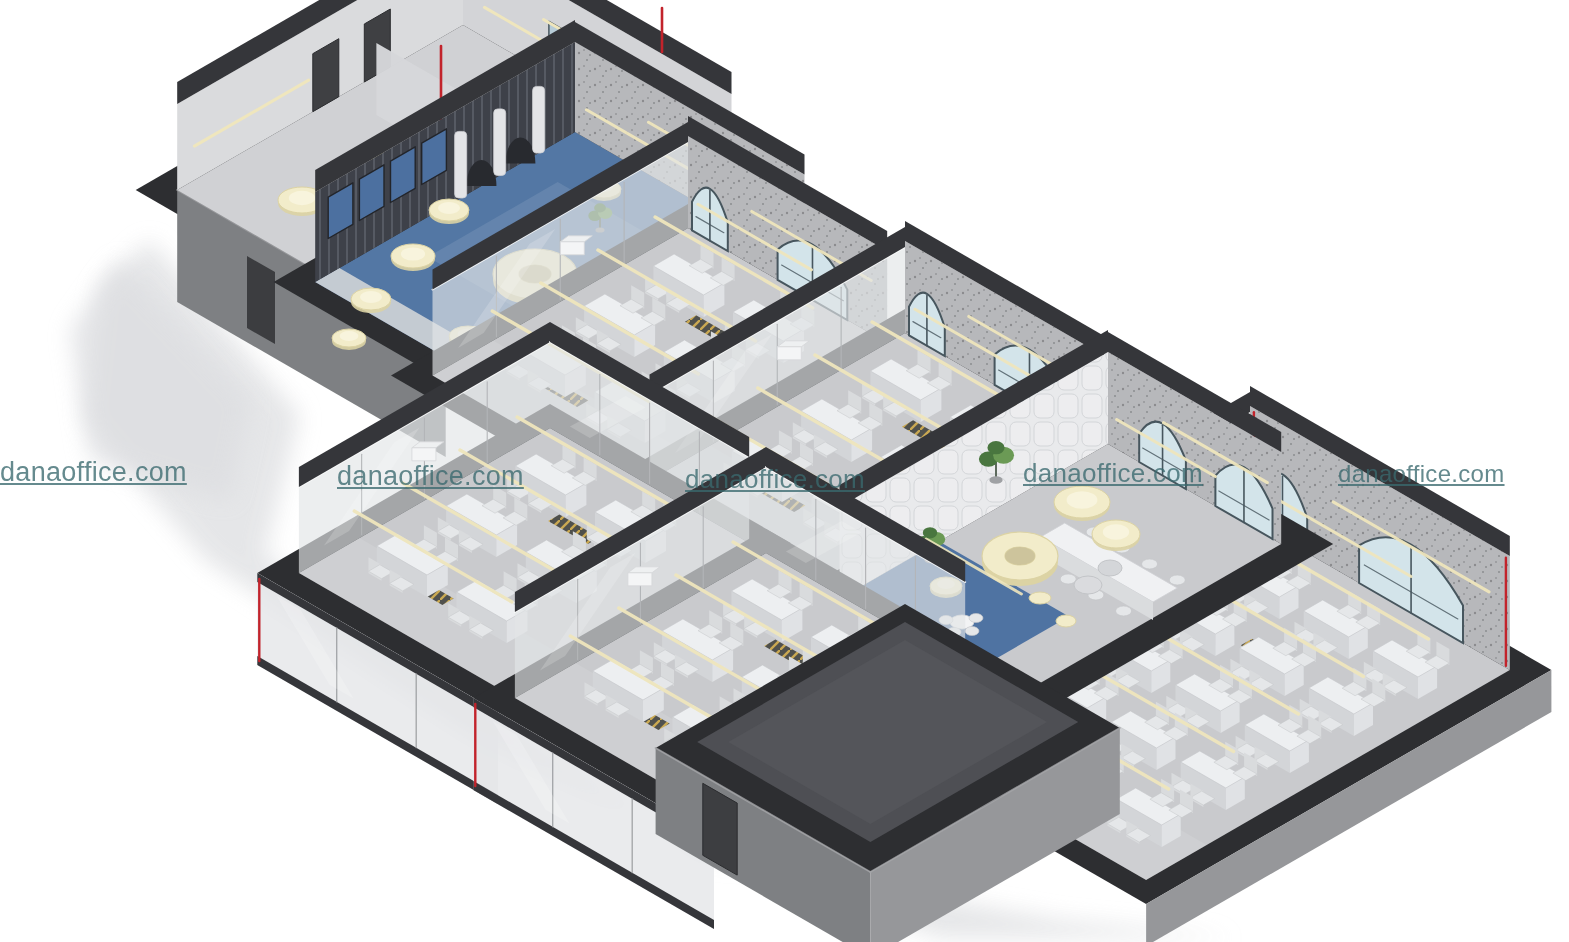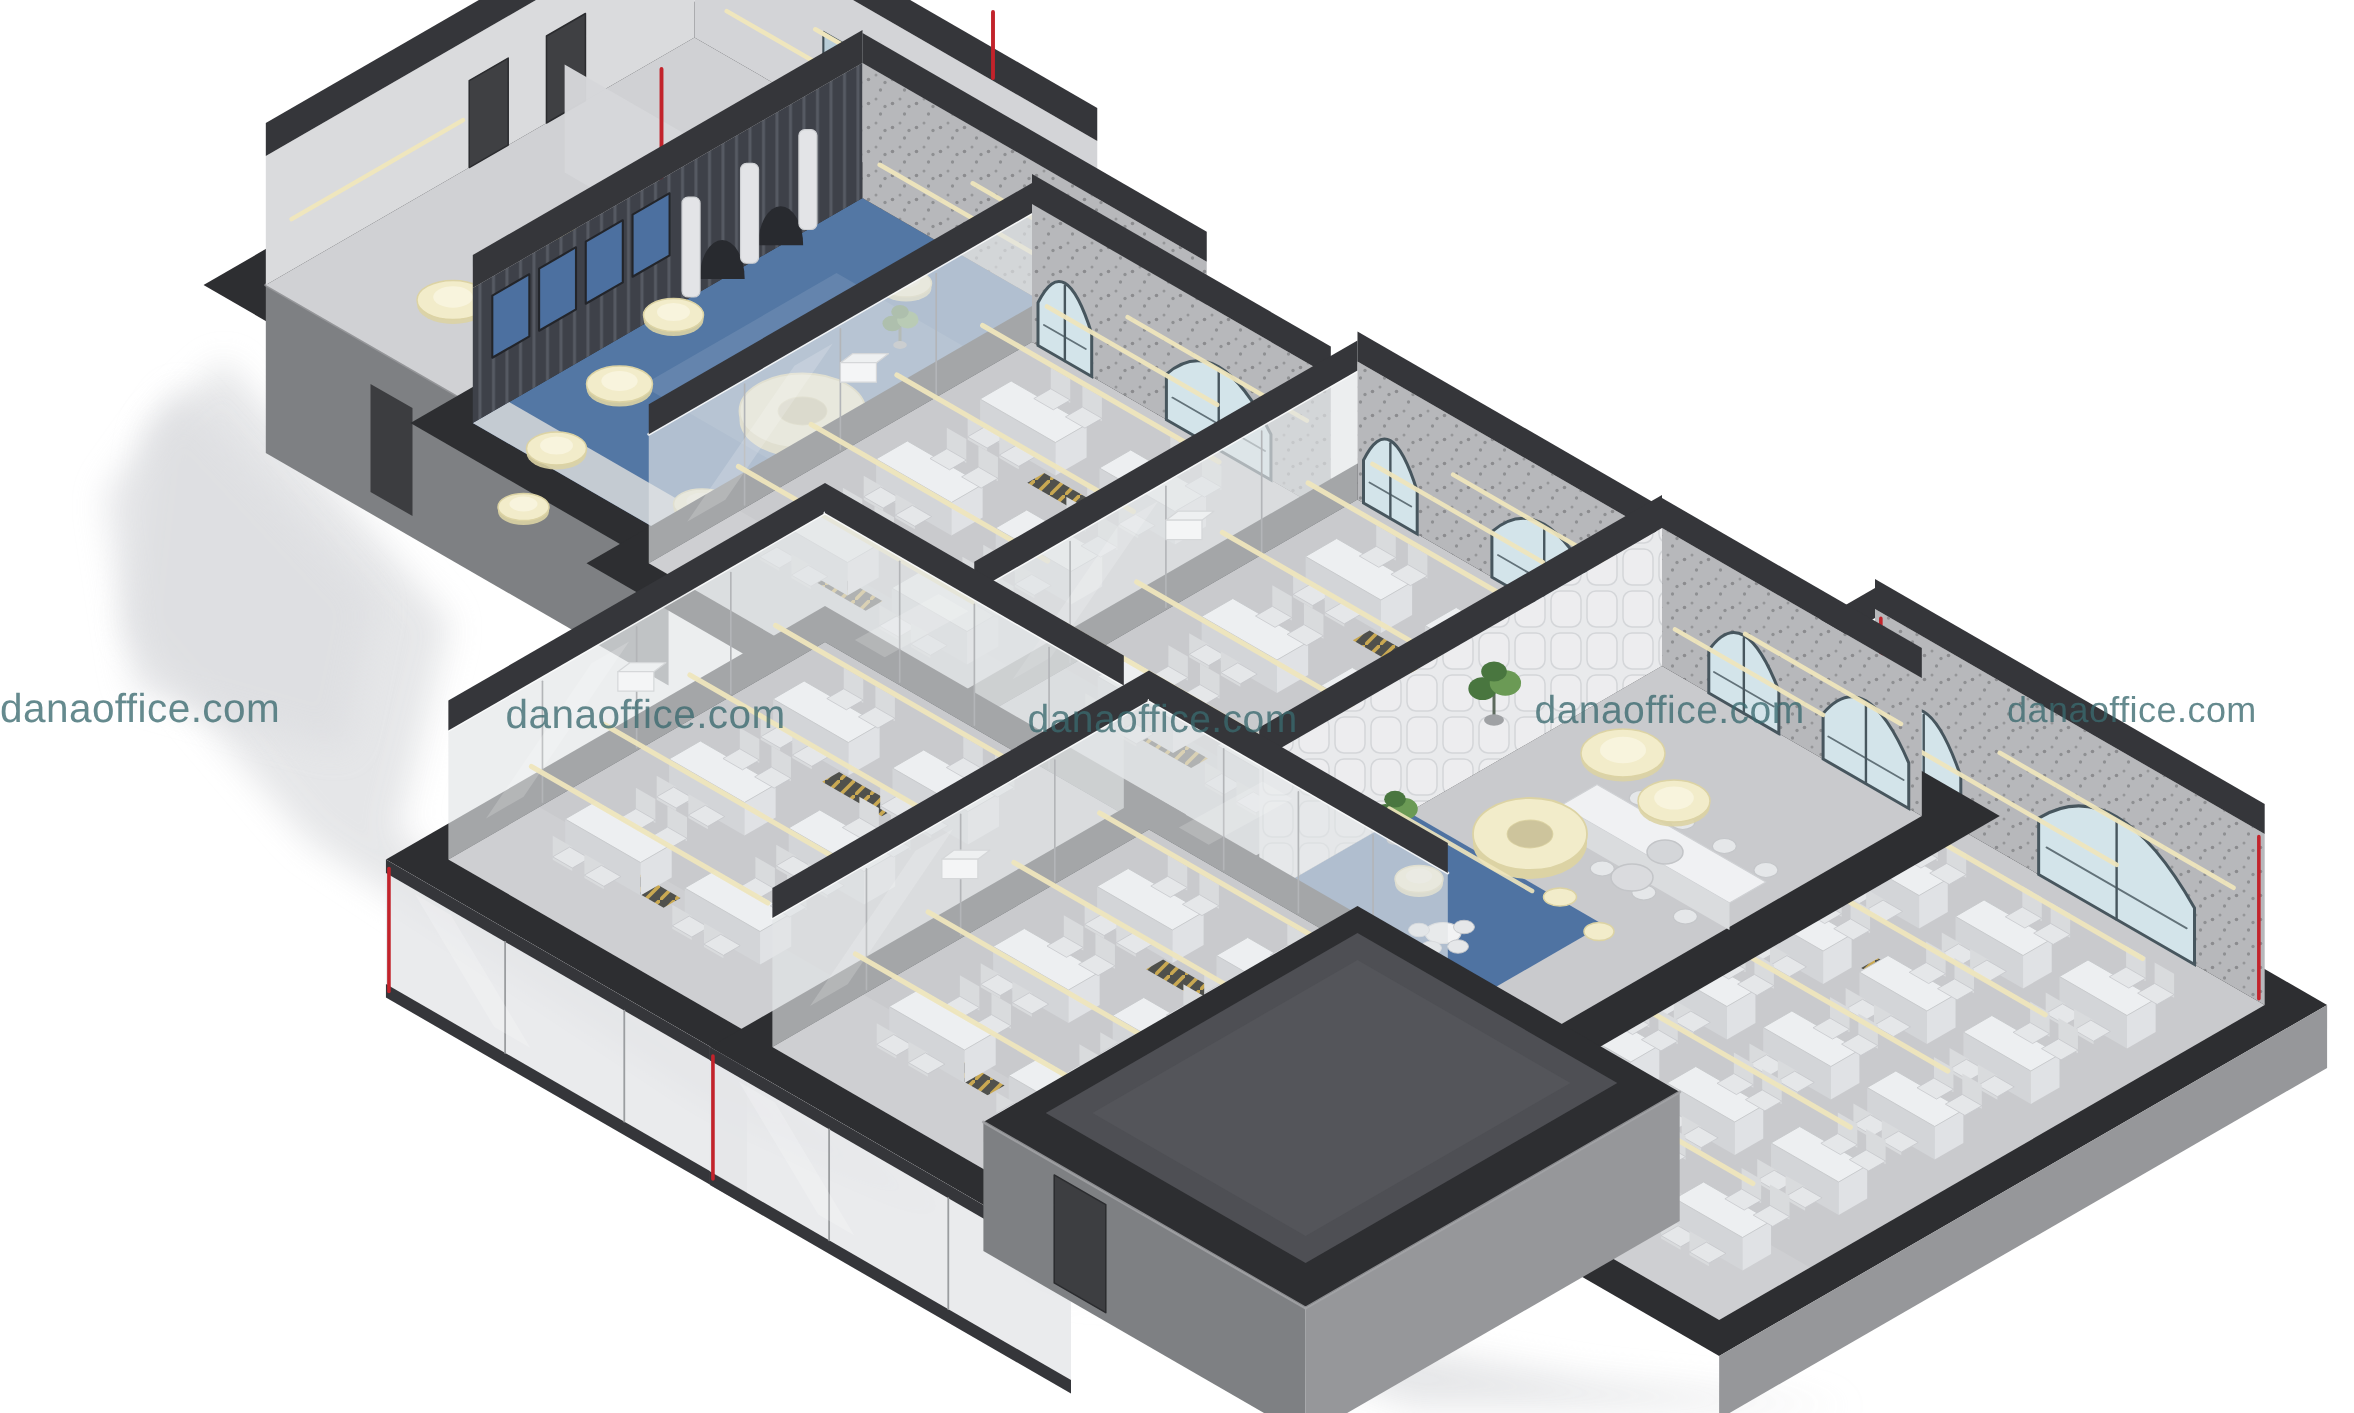--- a/index.html
+++ b/index.html
@@ -1,20 +1,20 @@
 <!DOCTYPE html>
 <html><head>
 <meta charset="utf-8">
 <style>
   html,body{margin:0;padding:0;background:#ffffff;}
   .stage{position:relative;width:1569px;height:942px;overflow:hidden;background:#ffffff;
          font-family:"Liberation Sans",sans-serif;}
   .stage svg{position:absolute;left:0;top:0;}
   .wm{position:absolute;font-size:27px;letter-spacing:.3px;white-space:nowrap;
-      font-family:"Liberation Sans",sans-serif;pointer-events:none;}
+      font-family:"Liberation Sans",sans-serif;pointer-events:none;text-decoration:underline;}
 </style>
 </head>
 <body>
 
 <div class="stage">
   <svg id="scene" viewBox="0 0 1569 942" width="1569" height="942">
     <defs>
       <filter id="blurS" x="-20%" y="-20%" width="140%" height="140%">
         <feGaussianBlur stdDeviation="11"></feGaussianBlur>
       </filter>

